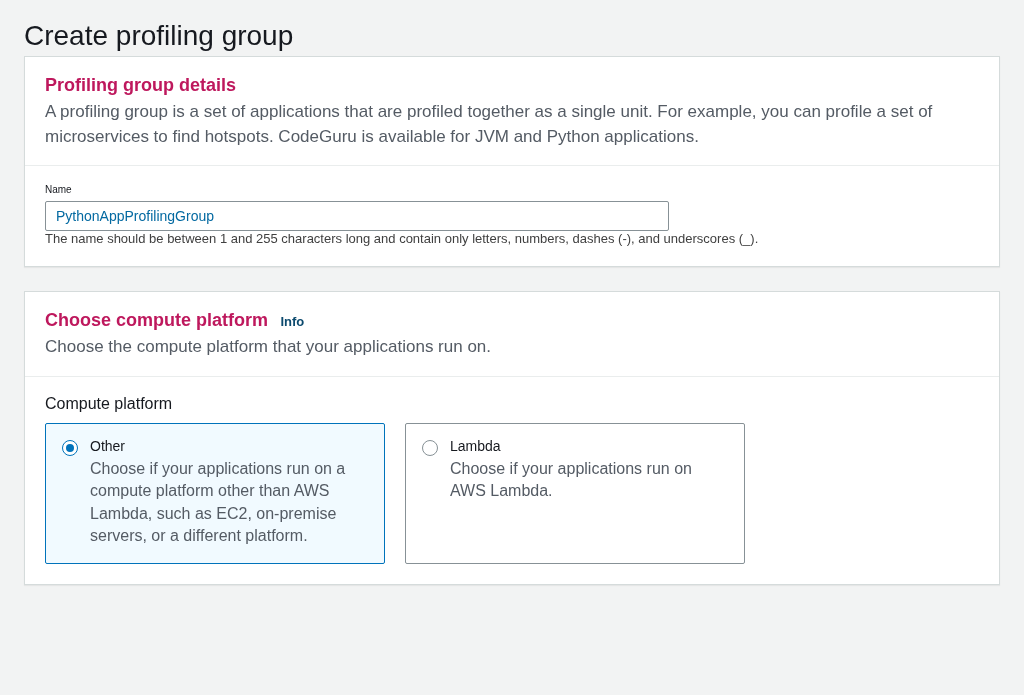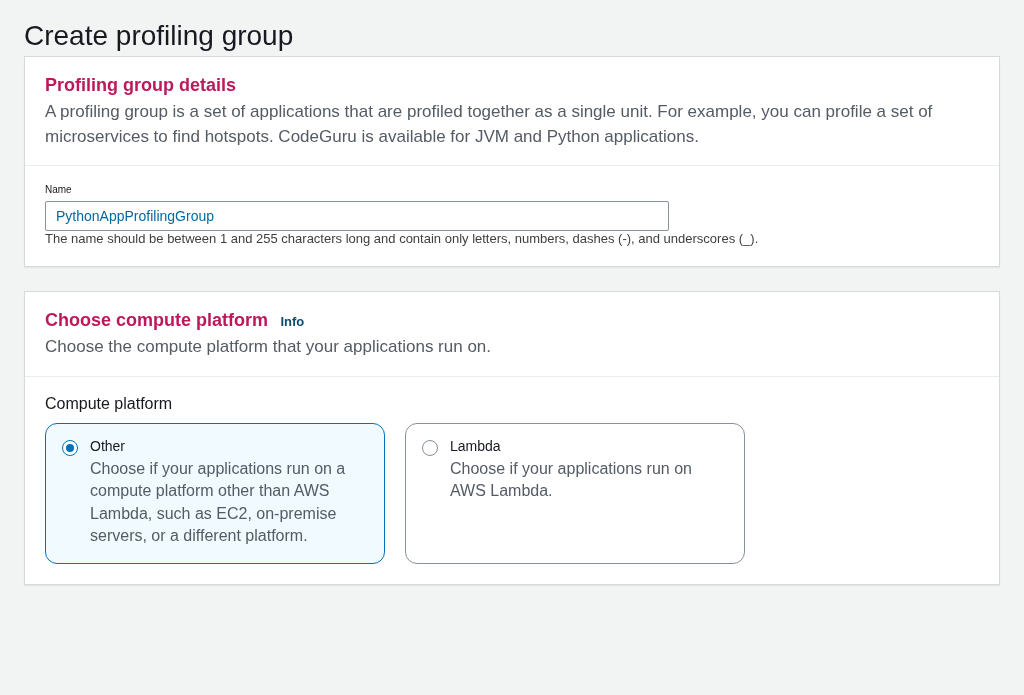--- a/index.html
+++ b/index.html
@@ -70,21 +70,21 @@
       margin-top: 0;
     }
     .tile-row {
       display: flex;
       gap: 20px;
       margin-top: 10px;
     }
     .tile {
       flex: 0 0 340px;
       border: 1px solid #879196;
-      border-radius: 12px;
+      border-radius: 2px;
       padding: 14px 16px 16px 16px;
       display: flex;
       align-items: flex-start;
       background: #fff;
       cursor: pointer;
       min-height: 130px;
     }
     .tile.selected {
       border: 1px solid #0073bb;
       background: #f1faff;

